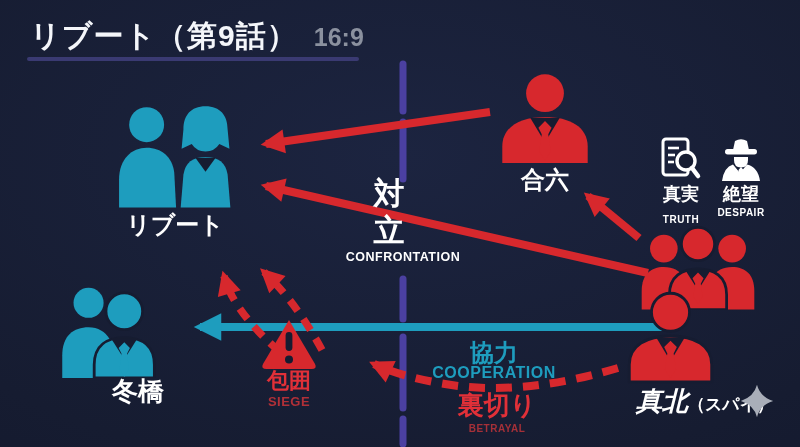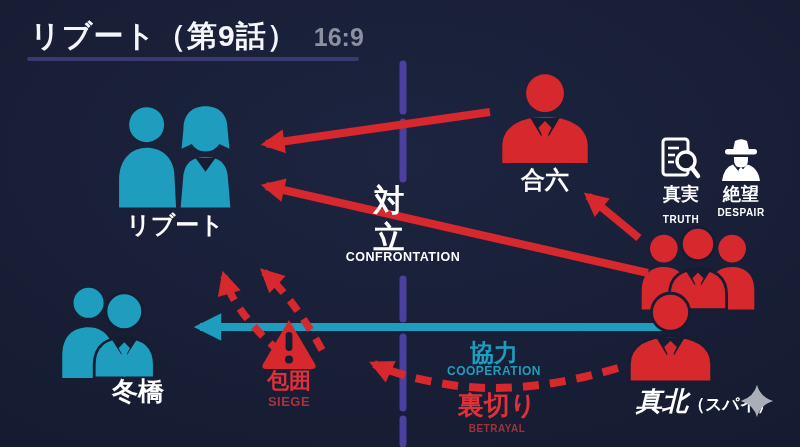--- a/index.html
+++ b/index.html
@@ -9,21 +9,21 @@
     font-family:"Liberation Sans","DejaVu Sans",sans-serif;
   }
   .abs { position:absolute; }
   svg { display:block; }
   .lbl { position:absolute; color:#ffffff; font-weight:bold; text-align:center; white-space:nowrap; }
   .title-row { position:absolute; left:30px; top:16px; display:flex; align-items:baseline; }
   .title { font-size:30px; font-weight:bold; color:#f4f6fa; letter-spacing:1px; }
   .badge { font-size:25px; font-weight:bold; color:#8b919f; margin-left:16px; }
   .underline { position:absolute; left:27px; top:57px; width:332px; height:4px; background:#3a3a72; border-radius:2px; }
   .node-label { font-size:24px; }
-  .vert-jp { position:absolute; left:371px; top:183px; width:36px; font-size:31px; font-weight:bold;
+  .vert-jp { position:absolute; left:371px; top:176px; width:36px; font-size:31px; font-weight:bold;
              color:#fff; line-height:1.18; word-break:break-all; text-align:center; z-index:4; }
   .en-sub { font-weight:bold; letter-spacing:0.5px; }
   .z1 { z-index:1; } .z2 { z-index:2; } .z3 { z-index:3; } .z4 { z-index:4; }
 </style>
 </head>
 <body>
 
 <svg class="abs z1" width="800" height="447" viewBox="0 0 800 447" style="left:0;top:0;">
   <defs>
     <marker id="mr" viewBox="0 0 12 12" refX="9" refY="6" markerWidth="30" markerHeight="26" orient="auto" markerUnits="userSpaceOnUse">
@@ -138,21 +138,21 @@
   <svg width="60" height="54" viewBox="0 0 60 54">
     <path d="M30,3 L56,47 Q58.5,52 52.5,52 L7.5,52 Q1.5,52 4,47 z" fill="#d7282d"></path>
     <rect x="26.6" y="15" width="6.8" height="19" rx="3.4" fill="#161c31"></rect>
     <circle cx="30" cy="42.5" r="4" fill="#161c31"></circle>
   </svg>
 </div>
 <div class="lbl z4" style="left:249px; top:366px; width:80px; font-size:22px; color:#e13038;">包囲</div>
 <div class="lbl en-sub z4" style="left:249px; top:394px; width:80px; font-size:13px; color:#b03038;">SIEGE</div>
 
 <div class="lbl z4" style="left:432px; top:337px; width:124px; font-size:24px; color:#1e9dbe;">協力</div>
-<div class="lbl en-sub z4" style="left:432px; top:364px; width:124px; font-size:12px; color:#1e9dbe;">COOPERATION</div>
+<div class="lbl en-sub z4" style="left:432px; top:364px; width:124px; font-size:16px; color:#1e9dbe;">COOPERATION</div>
 
 <div class="lbl z4" style="left:432px; top:388px; width:130px; font-size:26px; color:#e13038;">裏切り</div>
 <div class="lbl en-sub z4" style="left:432px; top:423px; width:130px; font-size:10px; color:#a53038;">BETRAYAL</div>
 
 <div class="abs z2" style="left:638px; top:226px; width:120px; height:84px;">
   <svg width="120" height="84" viewBox="0 0 130 90">
     <g fill="#d7282d">
       <circle cx="28" cy="24" r="15"></circle>
       <path d="M4,90 L4,70 C4,52 14,44 28,44 C38,44 45,48 49,54 L49,90 z"></path>
       <circle cx="102" cy="24" r="15"></circle>

